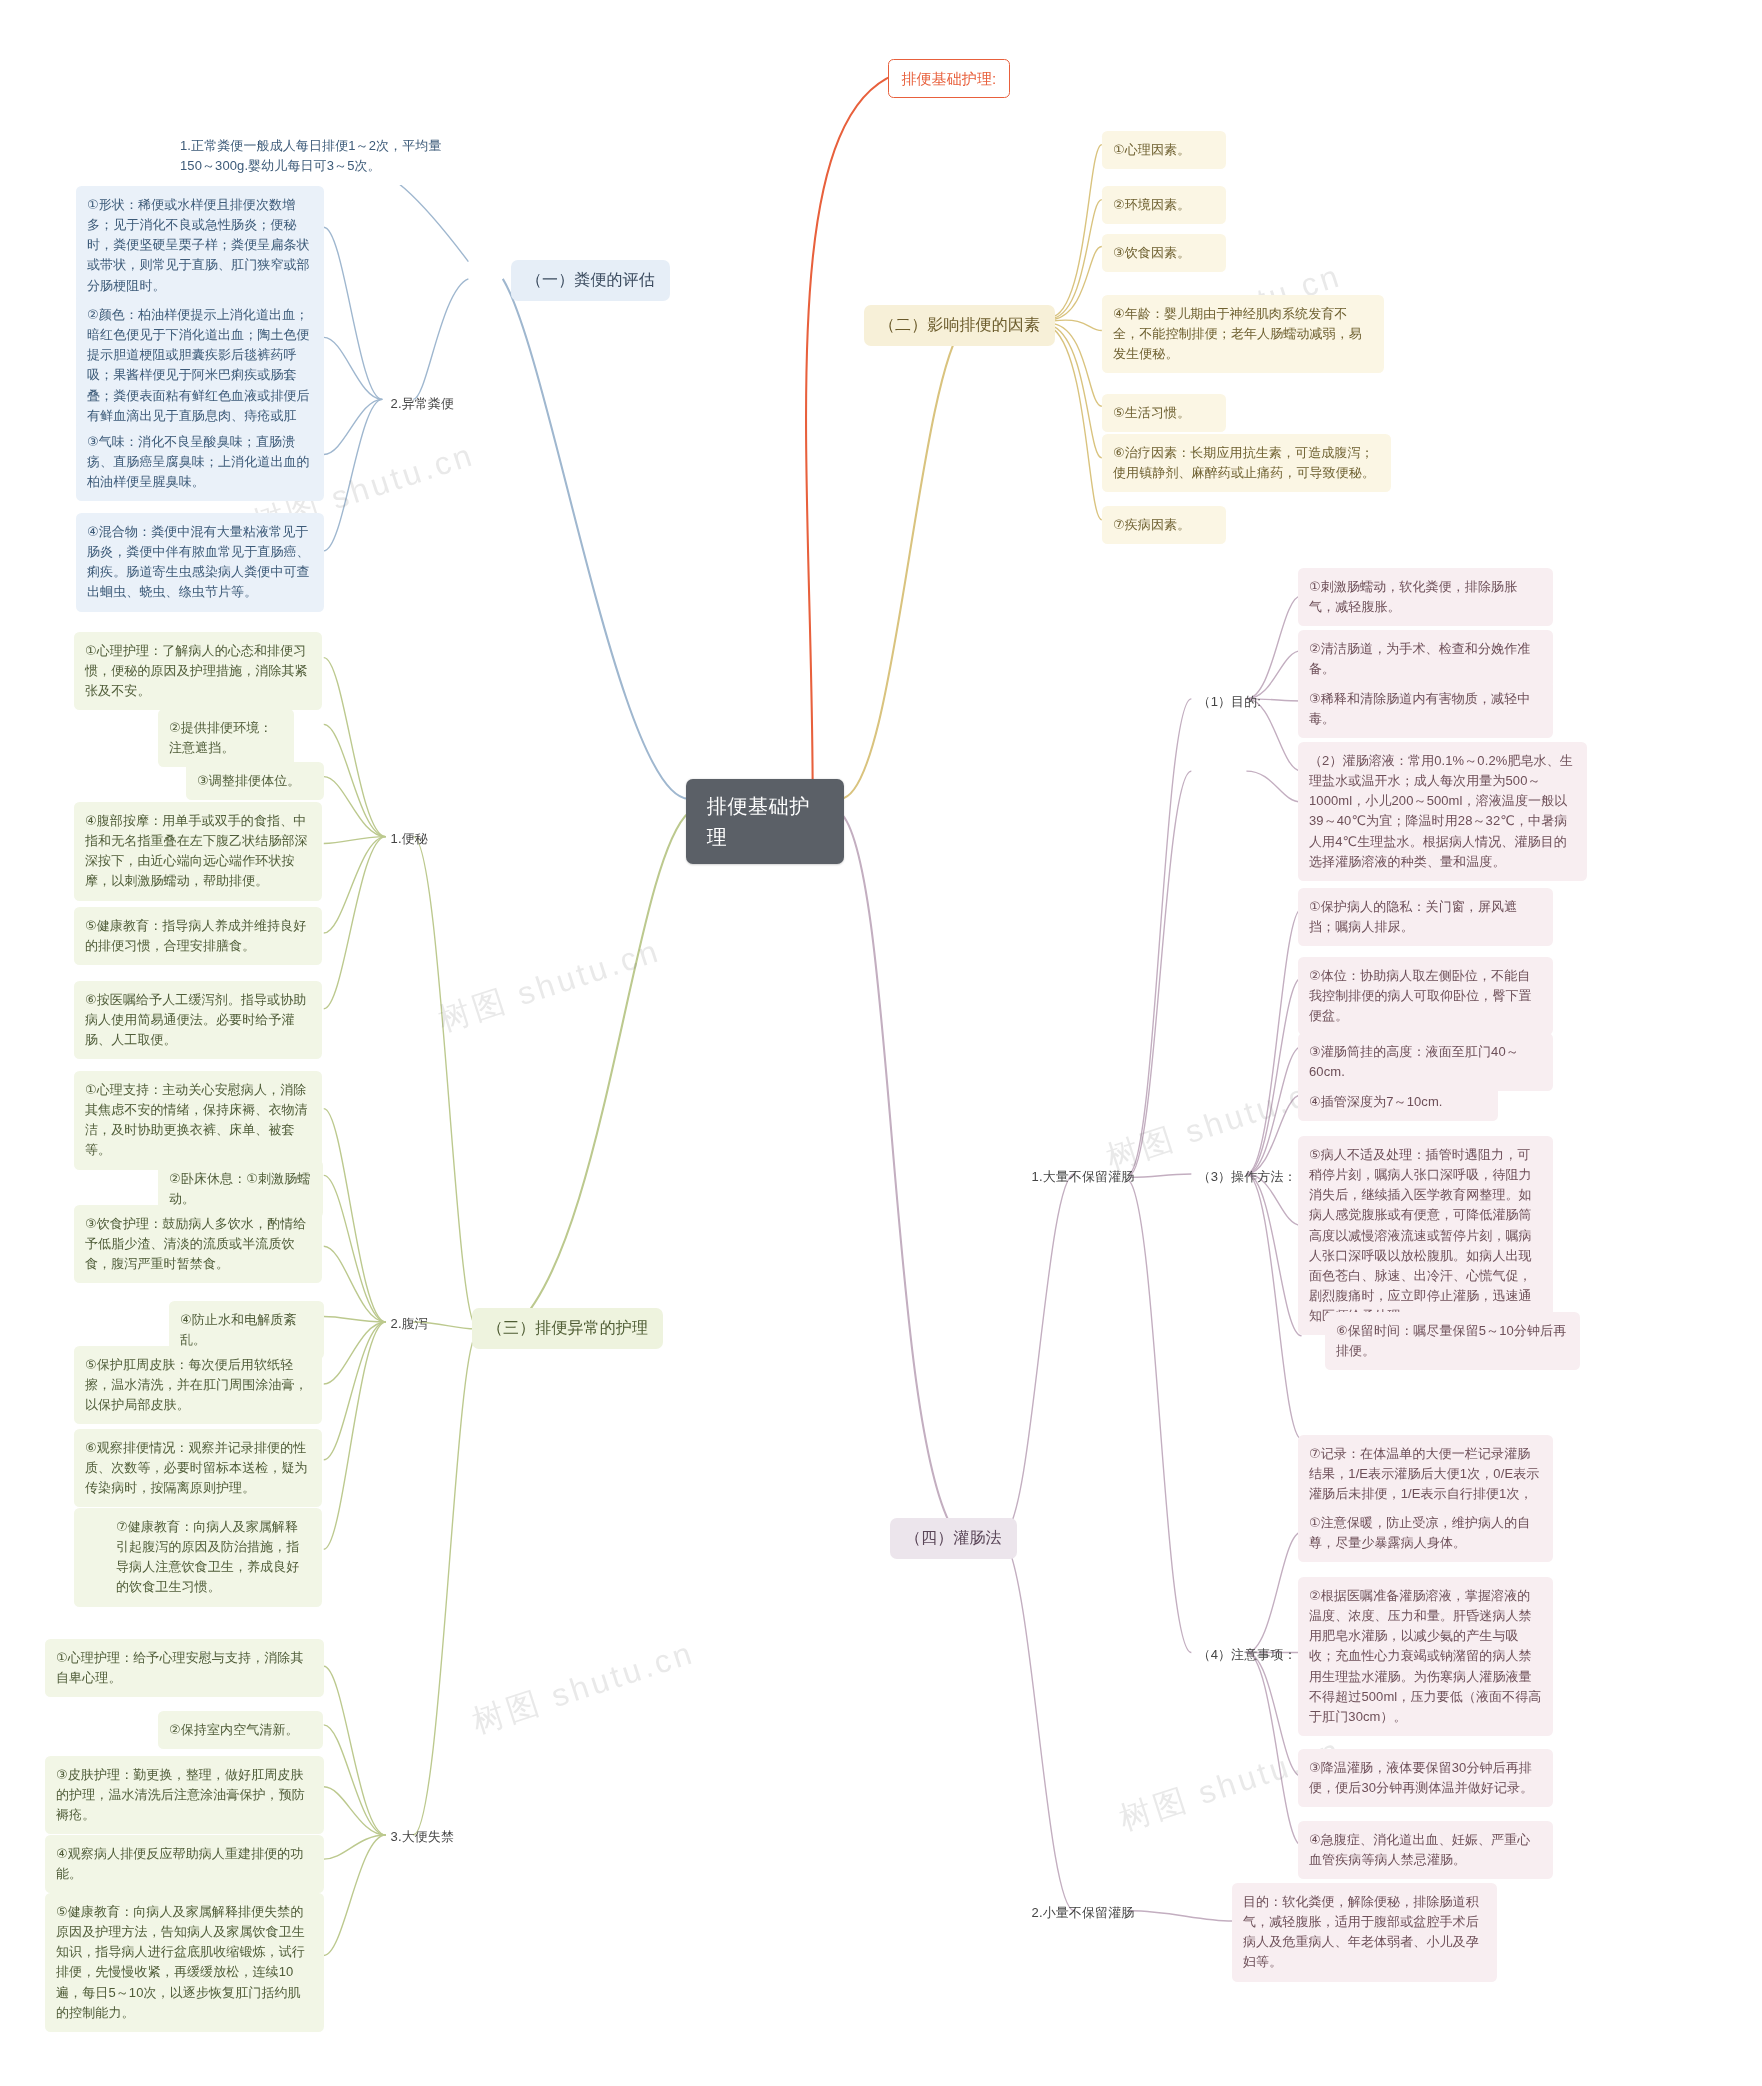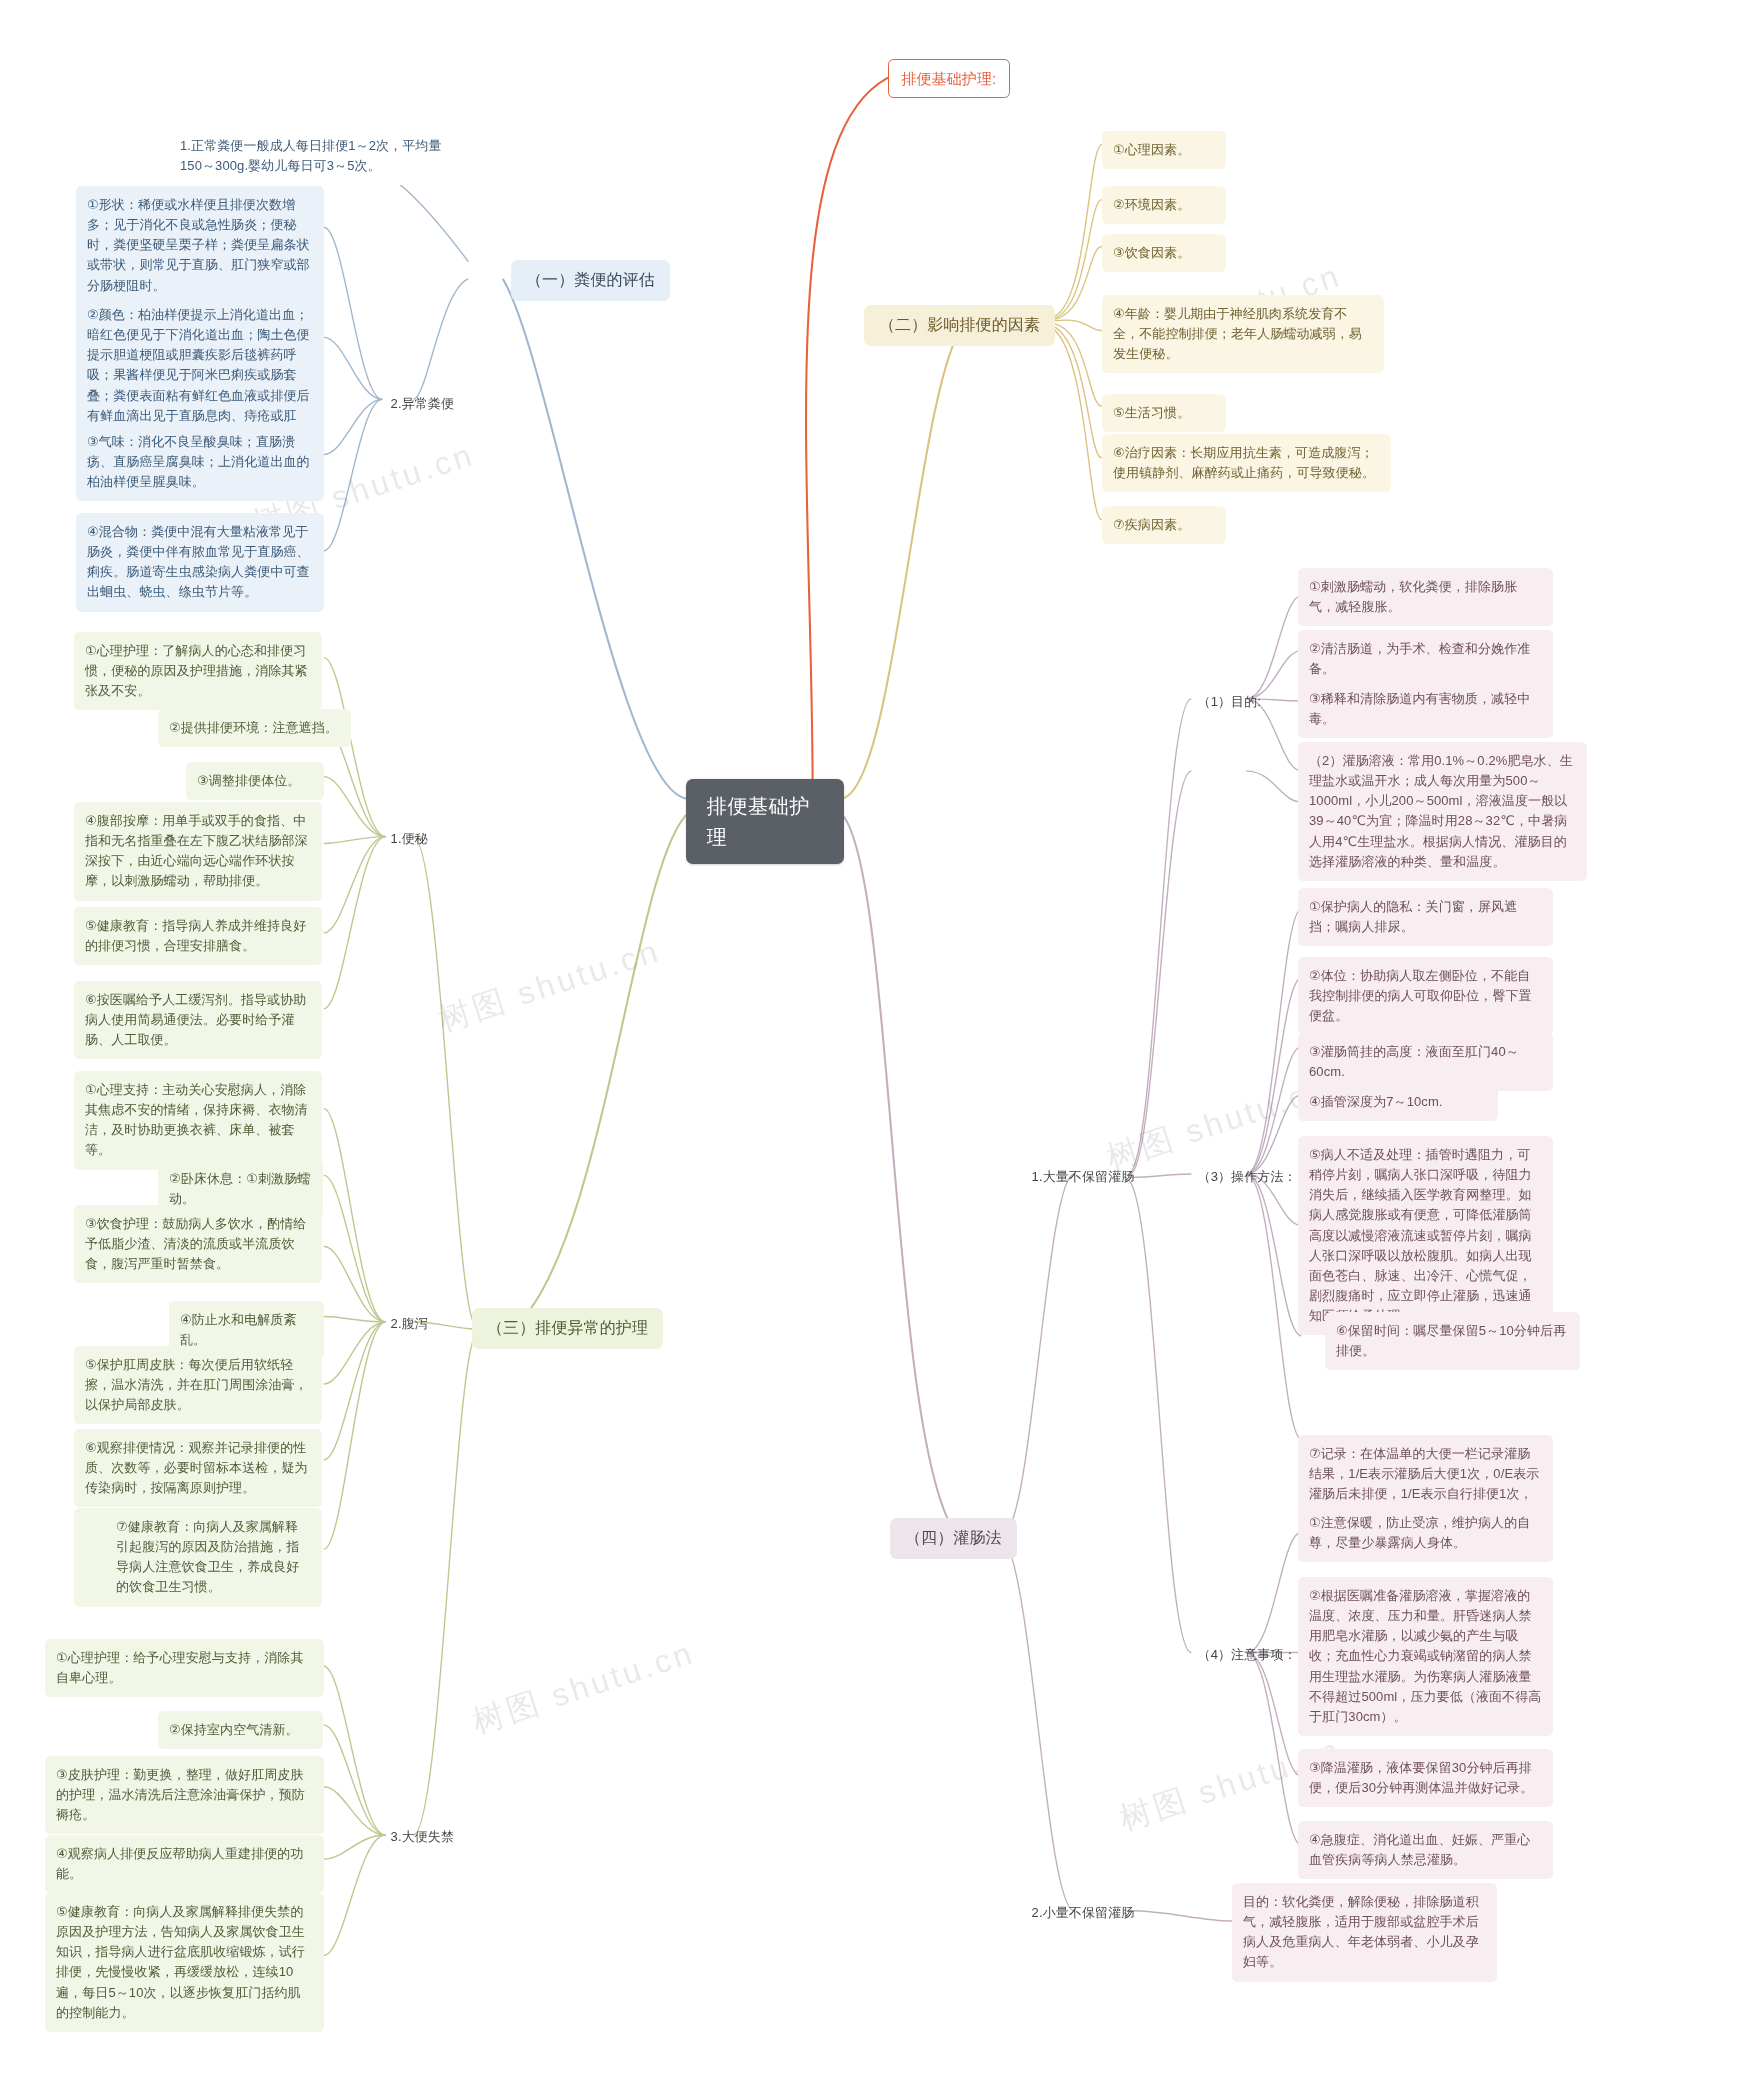--- a/index.html
+++ b/index.html
@@ -207,21 +207,21 @@
   <div class="node leaf leaf-yellow" style="left:1102px; top:434px; width:289px;">⑥治疗因素：长期应用抗生素，可造成腹泻；使用镇静剂、麻醉药或止痛药，可导致便秘。</div>
   <div class="node leaf leaf-yellow" style="left:1102px; top:506px; width:124px;">⑦疾病因素。</div>
 
   <div class="node branch b-green" style="left:472px; top:1308px;">（三）排便异常的护理</div>
 
   <div class="node sub" style="left:381px; top:823px;">1.便秘</div>
   <div class="node sub" style="left:381px; top:1308px;">2.腹泻</div>
   <div class="node sub" style="left:381px; top:1821px;">3.大便失禁</div>
 
   <div class="node leaf leaf-green" style="left:74px; top:632px; width:248px;">①心理护理：了解病人的心态和排便习惯，便秘的原因及护理措施，消除其紧张及不安。</div>
-  <div class="node leaf leaf-green" style="left:158px; top:709px; width:193px;">②提供排便环境：注意遮挡。</div>
+  <div class="node leaf leaf-green" style="left:158px; top:709px; width:136px;">②提供排便环境：注意遮挡。</div>
   <div class="node leaf leaf-green" style="left:186px; top:762px; width:138px;">③调整排便体位。</div>
   <div class="node leaf leaf-green" style="left:74px; top:802px; width:248px;">④腹部按摩：用单手或双手的食指、中指和无名指重叠在左下腹乙状结肠部深深按下，由近心端向远心端作环状按摩，以刺激肠蠕动，帮助排便。</div>
   <div class="node leaf leaf-green" style="left:74px; top:907px; width:248px;">⑤健康教育：指导病人养成并维持良好的排便习惯，合理安排膳食。</div>
   <div class="node leaf leaf-green" style="left:74px; top:981px; width:248px;">⑥按医嘱给予人工缓泻剂。指导或协助病人使用简易通便法。必要时给予灌肠、人工取便。</div>
 
   <div class="node leaf leaf-green" style="left:74px; top:1071px; width:248px;">①心理支持：主动关心安慰病人，消除其焦虑不安的情绪，保持床褥、衣物清洁，及时协助更换衣裤、床单、被套等。</div>
   <div class="node leaf leaf-green" style="left:158px; top:1160px; width:165px;">②卧床休息：①刺激肠蠕动。</div>
   <div class="node leaf leaf-green" style="left:74px; top:1205px; width:248px;">③饮食护理：鼓励病人多饮水，酌情给予低脂少渣、清淡的流质或半流质饮食，腹泻严重时暂禁食。</div>
   <div class="node leaf leaf-green" style="left:169px; top:1301px; width:155px;">④防止水和电解质紊乱。</div>
   <div class="node leaf leaf-green" style="left:74px; top:1346px; width:248px;">⑤保护肛周皮肤：每次便后用软纸轻擦，温水清洗，并在肛门周围涂油膏，以保护局部皮肤。</div>

